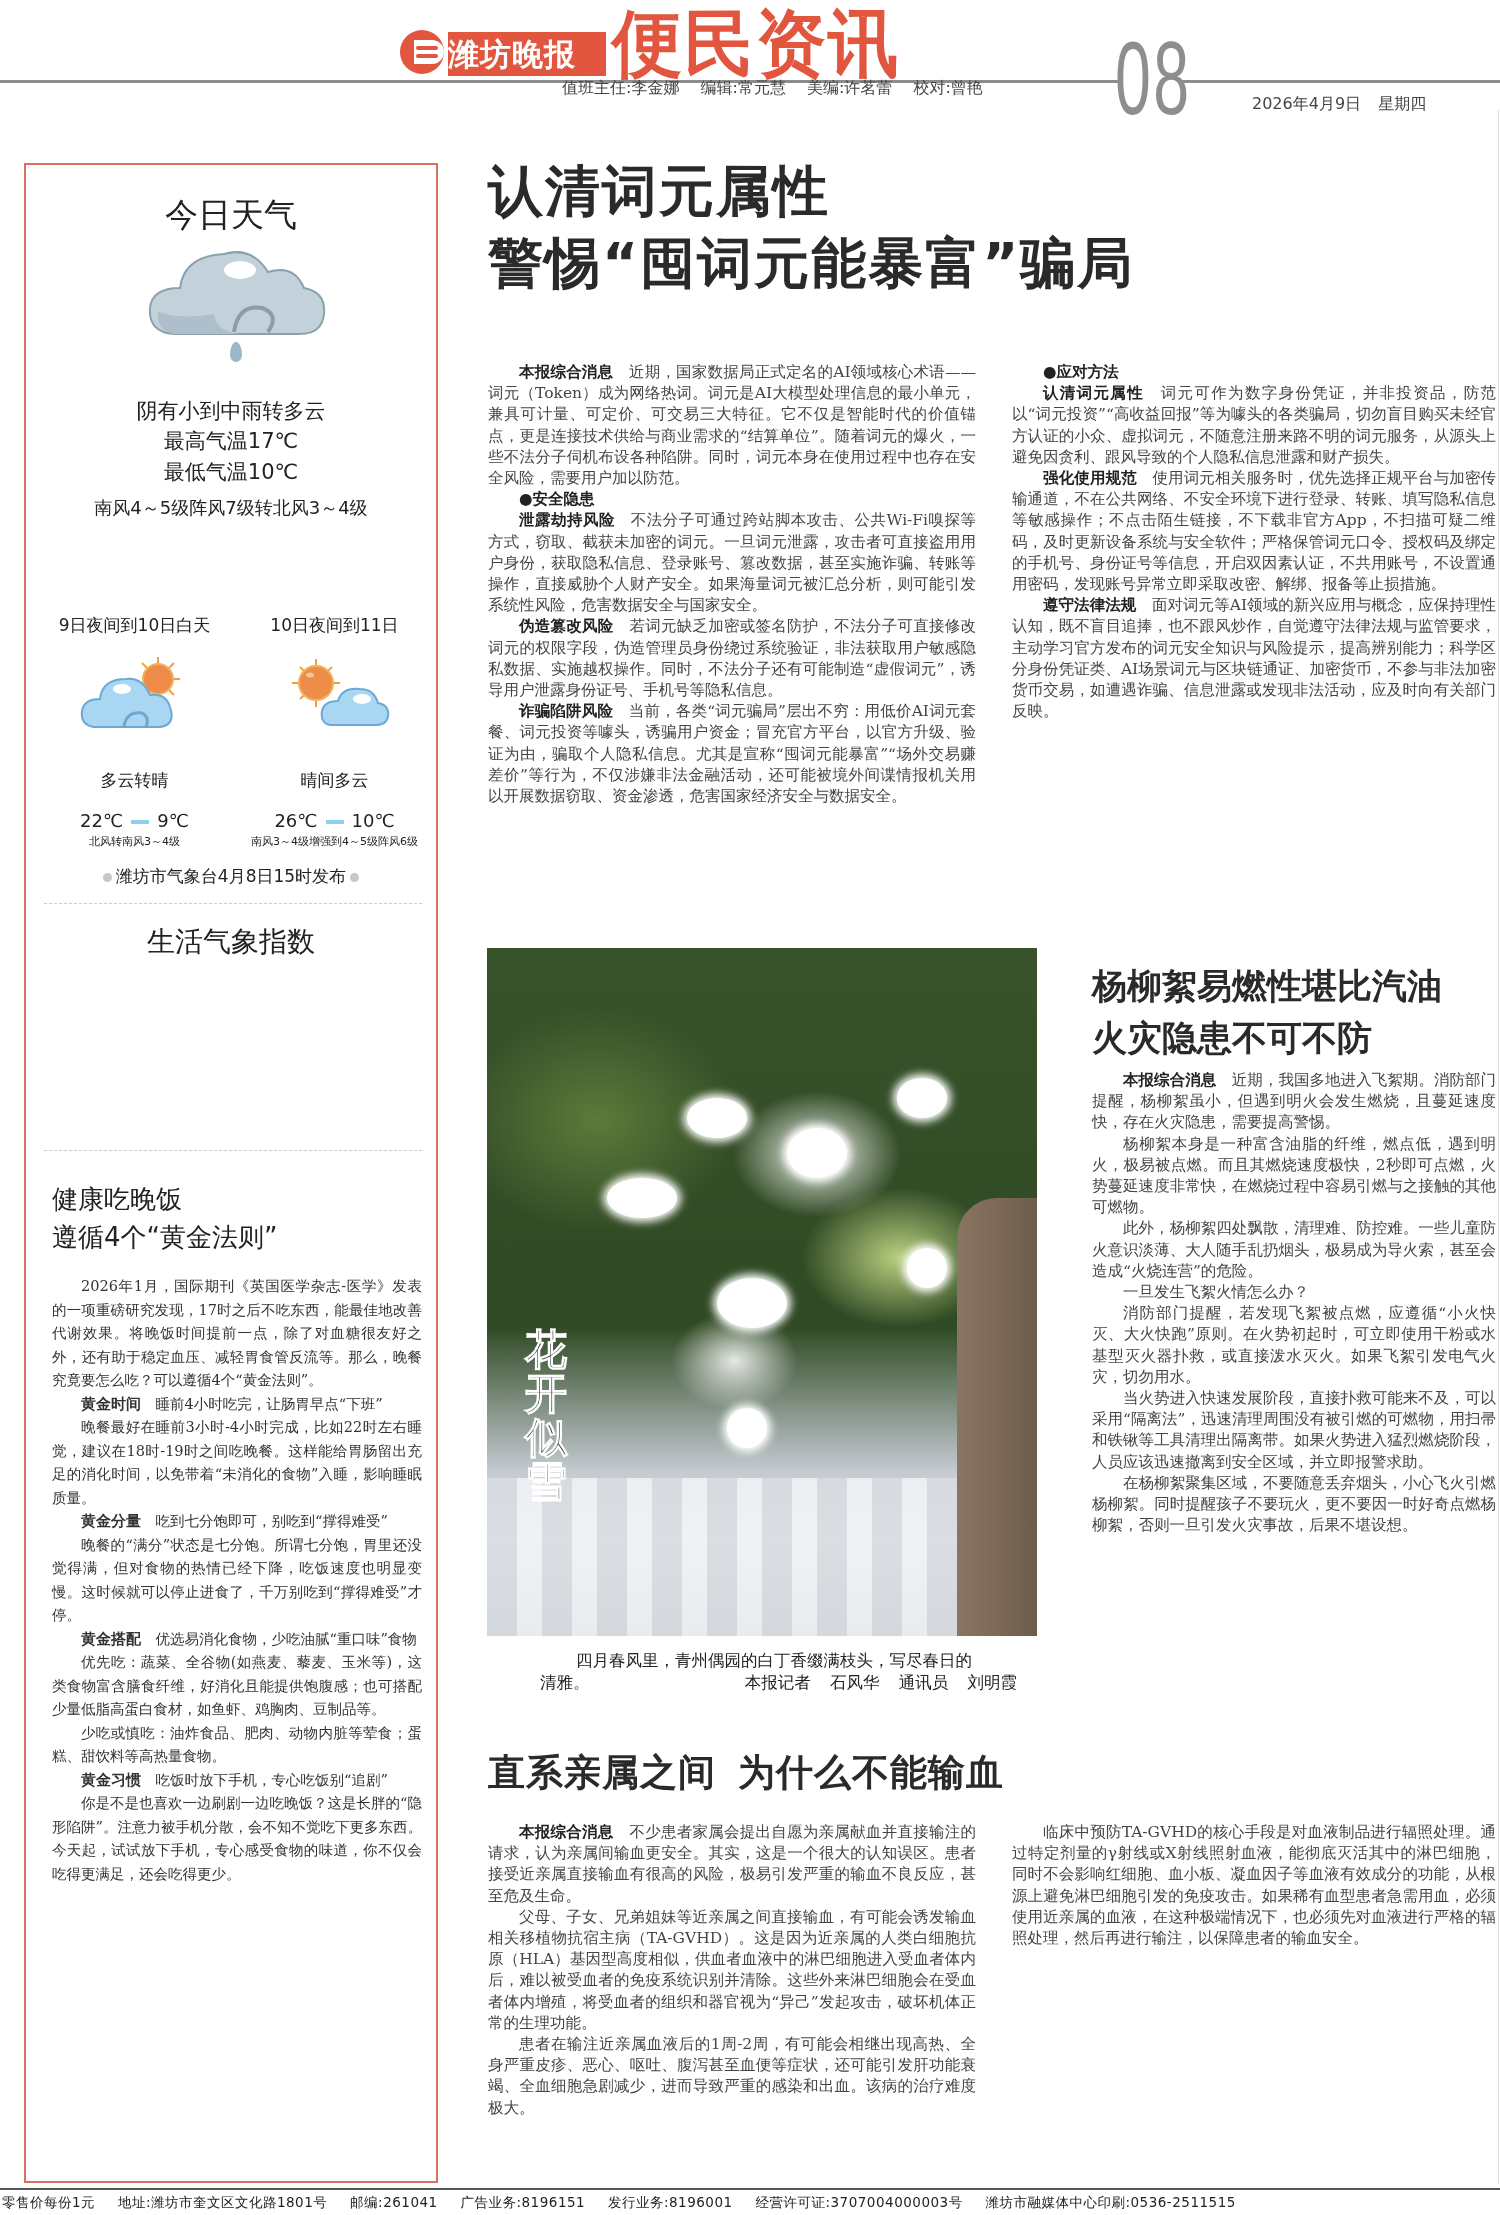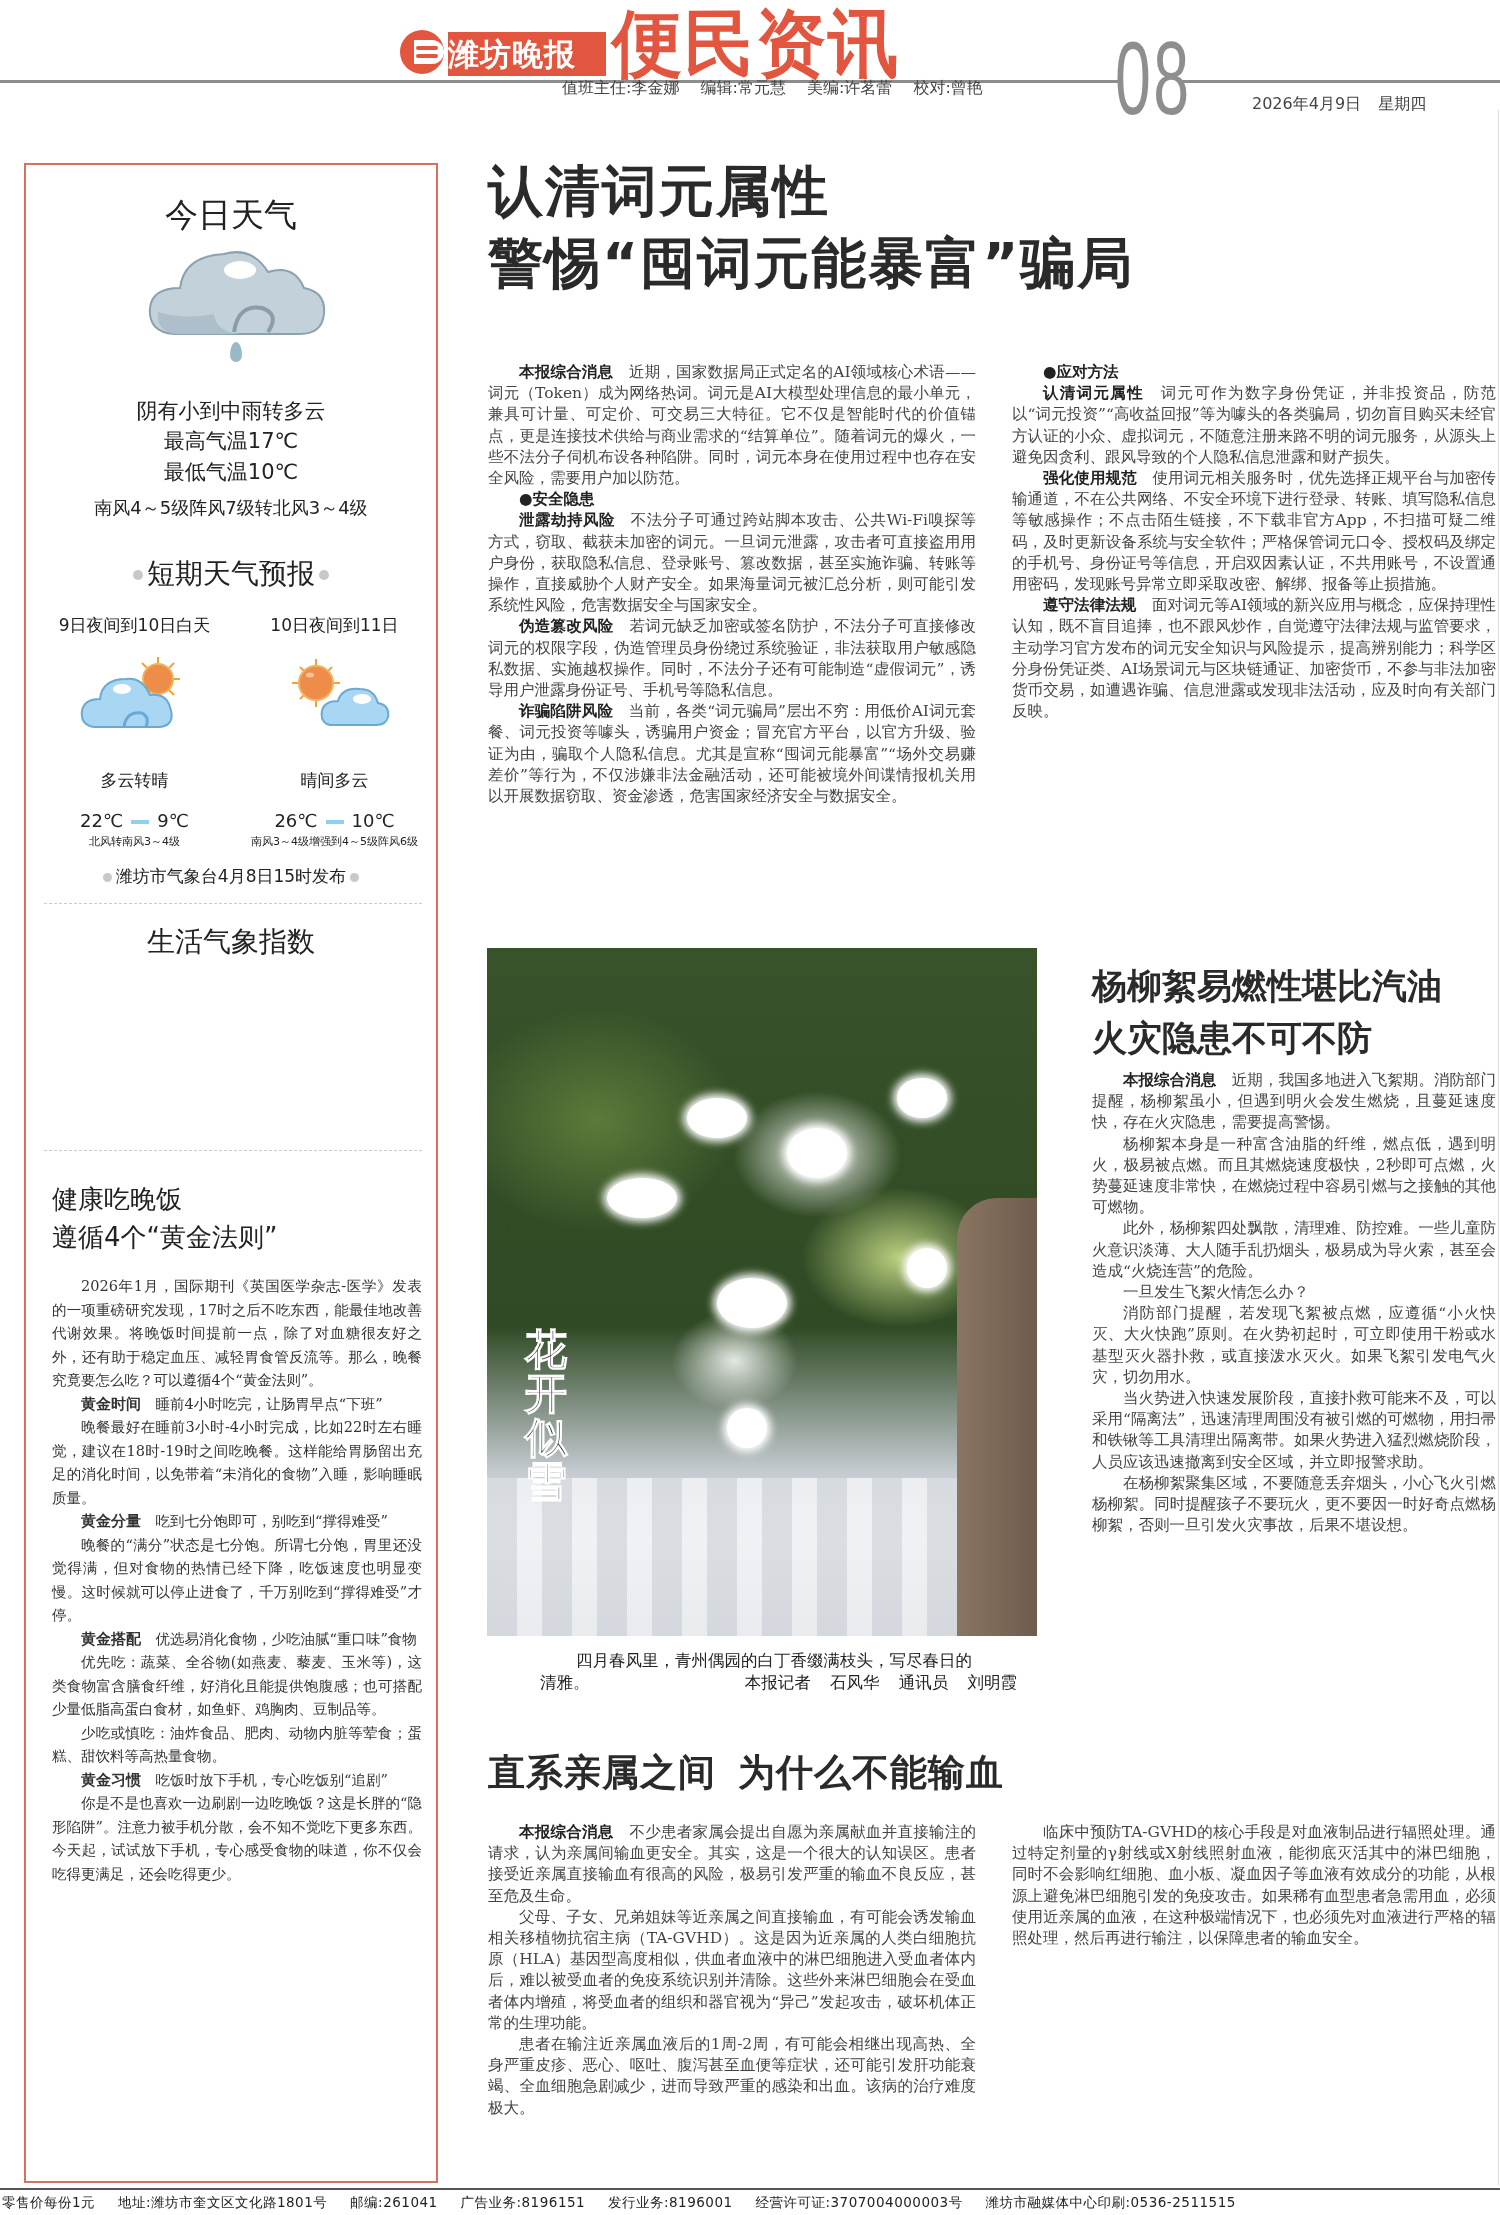--- a/index.html
+++ b/index.html
@@ -131,23 +131,20 @@
     <ellipse cx="96" cy="28" rx="16" ry="9" fill="#ffffff"></ellipse>
   </svg>
   <div class="drop"></div>
   <div class="today-lines">
     <div class="l1">阴有小到中雨转多云</div>
     <div class="l2">最高气温17℃</div>
     <div class="l2">最低气温10℃</div>
     <div class="l3">南风4～5级阵风7级转北风3～4级</div>
   </div>
 
-  <div class="short-title">
-    <span class="dot"></span><span>短期天气预报</span><span class="dot"></span>
-  </div>
 
   <div class="fc left">
     <div class="period">9日夜间到10日白天</div>
     <svg class="icon" viewBox="0 0 110 80">
       <g stroke="#f0a23a" stroke-width="2">
         <line x1="78" y1="2" x2="78" y2="10"></line>
           <line x1="100" y1="24" x2="92" y2="24"></line>
           <line x1="94" y1="8" x2="88" y2="14"></line>
           <line x1="62" y1="8" x2="68" y2="14"></line>
           <line x1="94" y1="40" x2="88" y2="34"></line>

